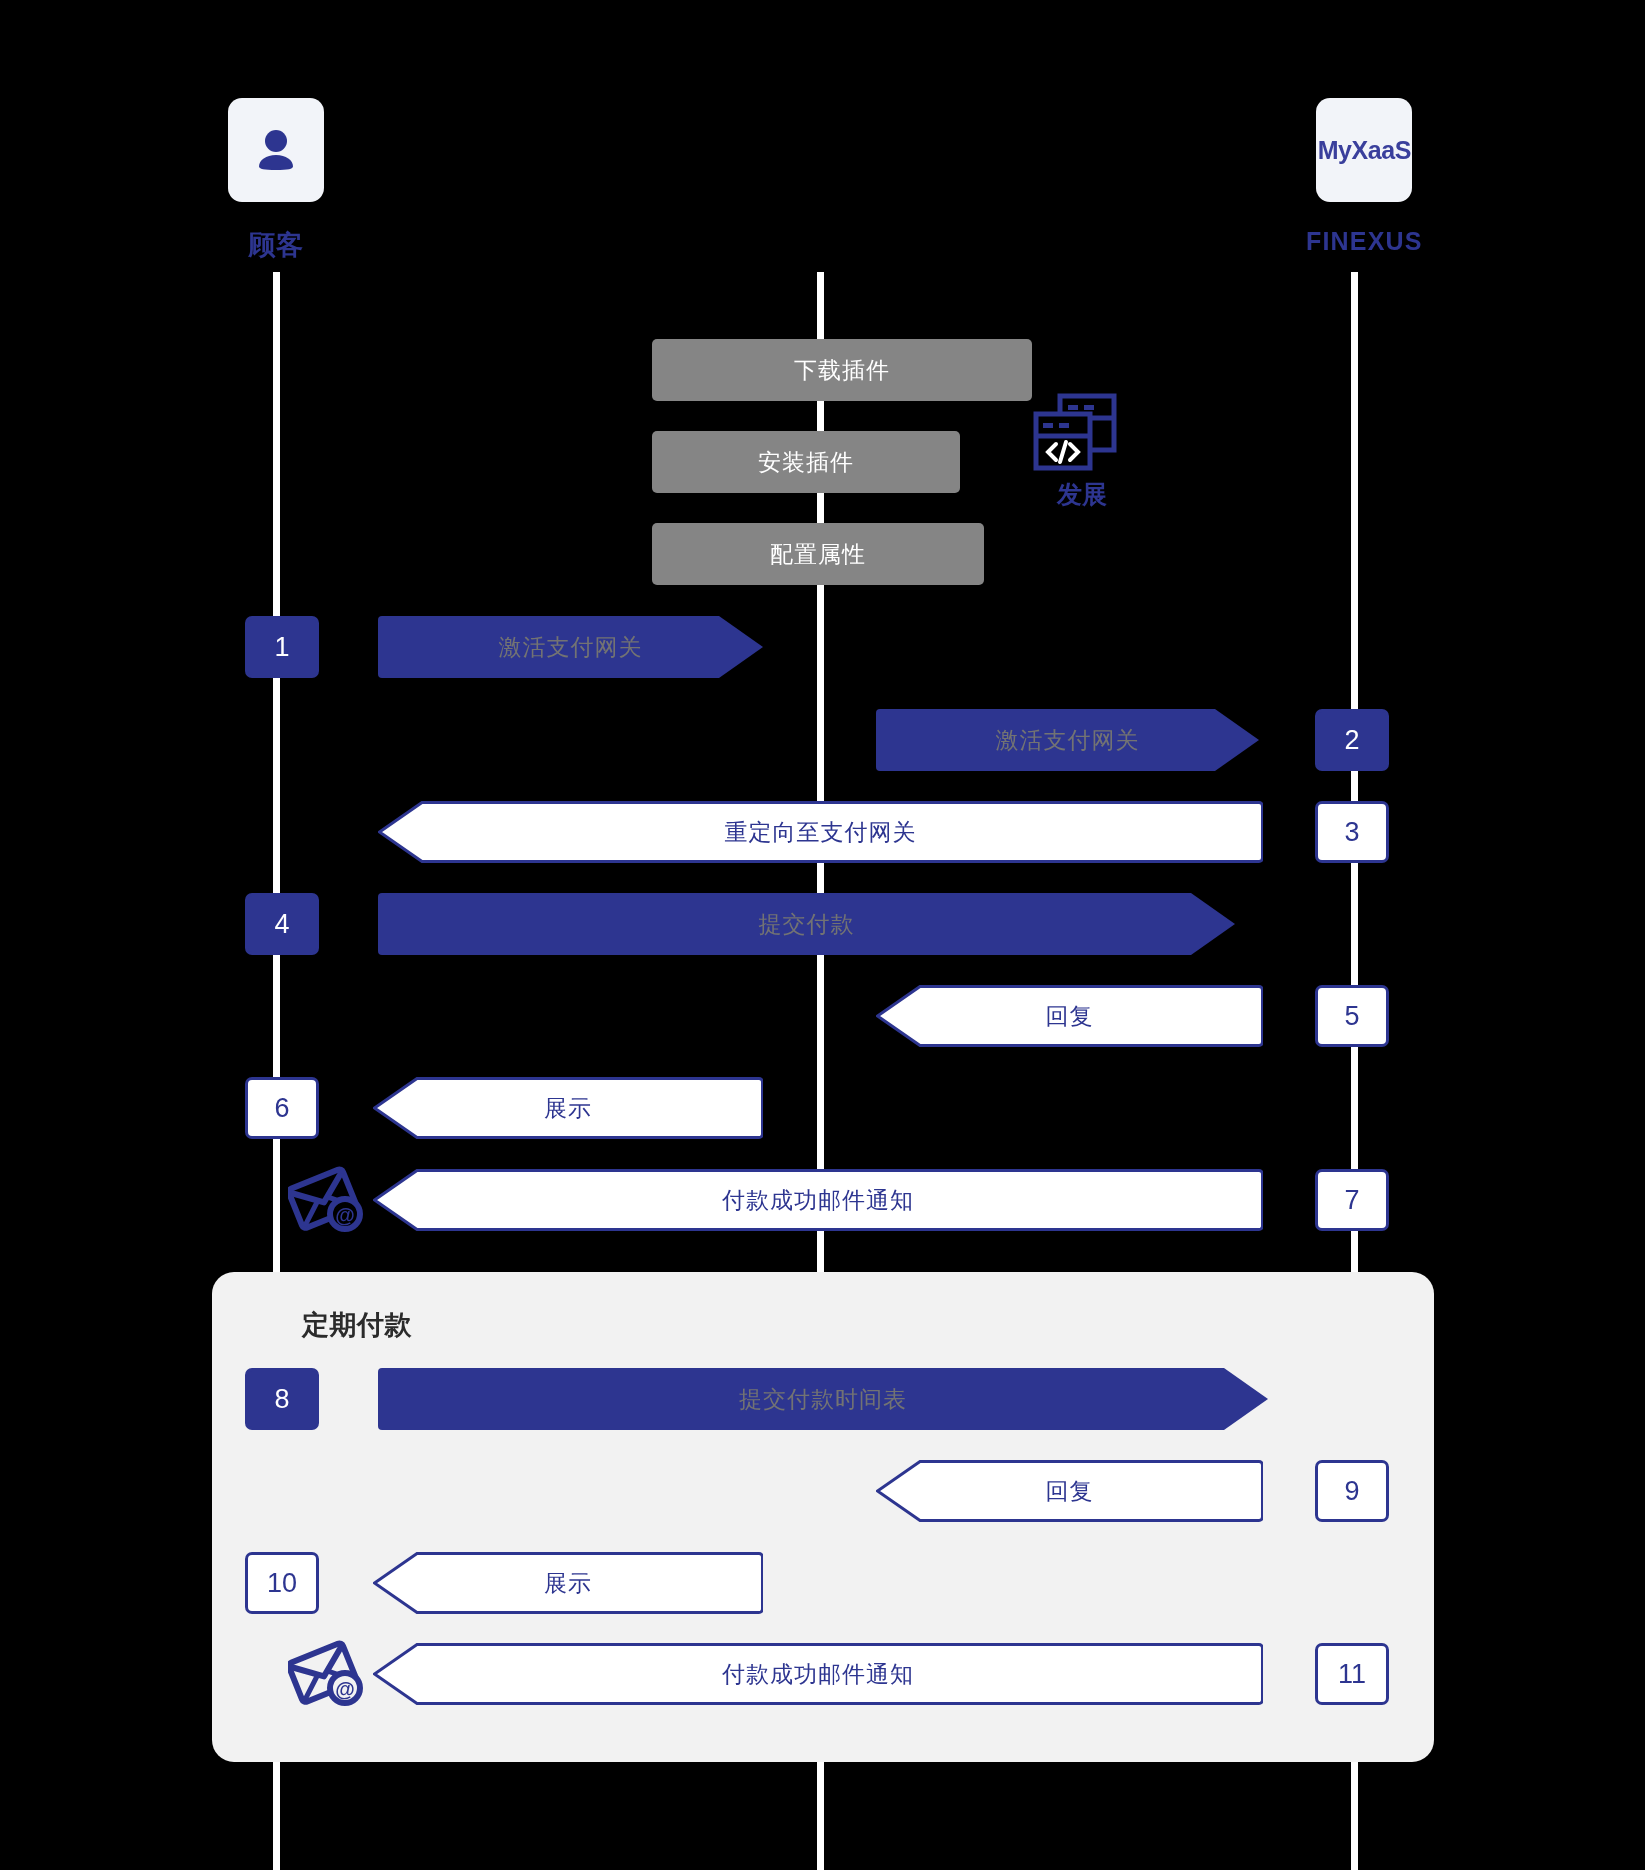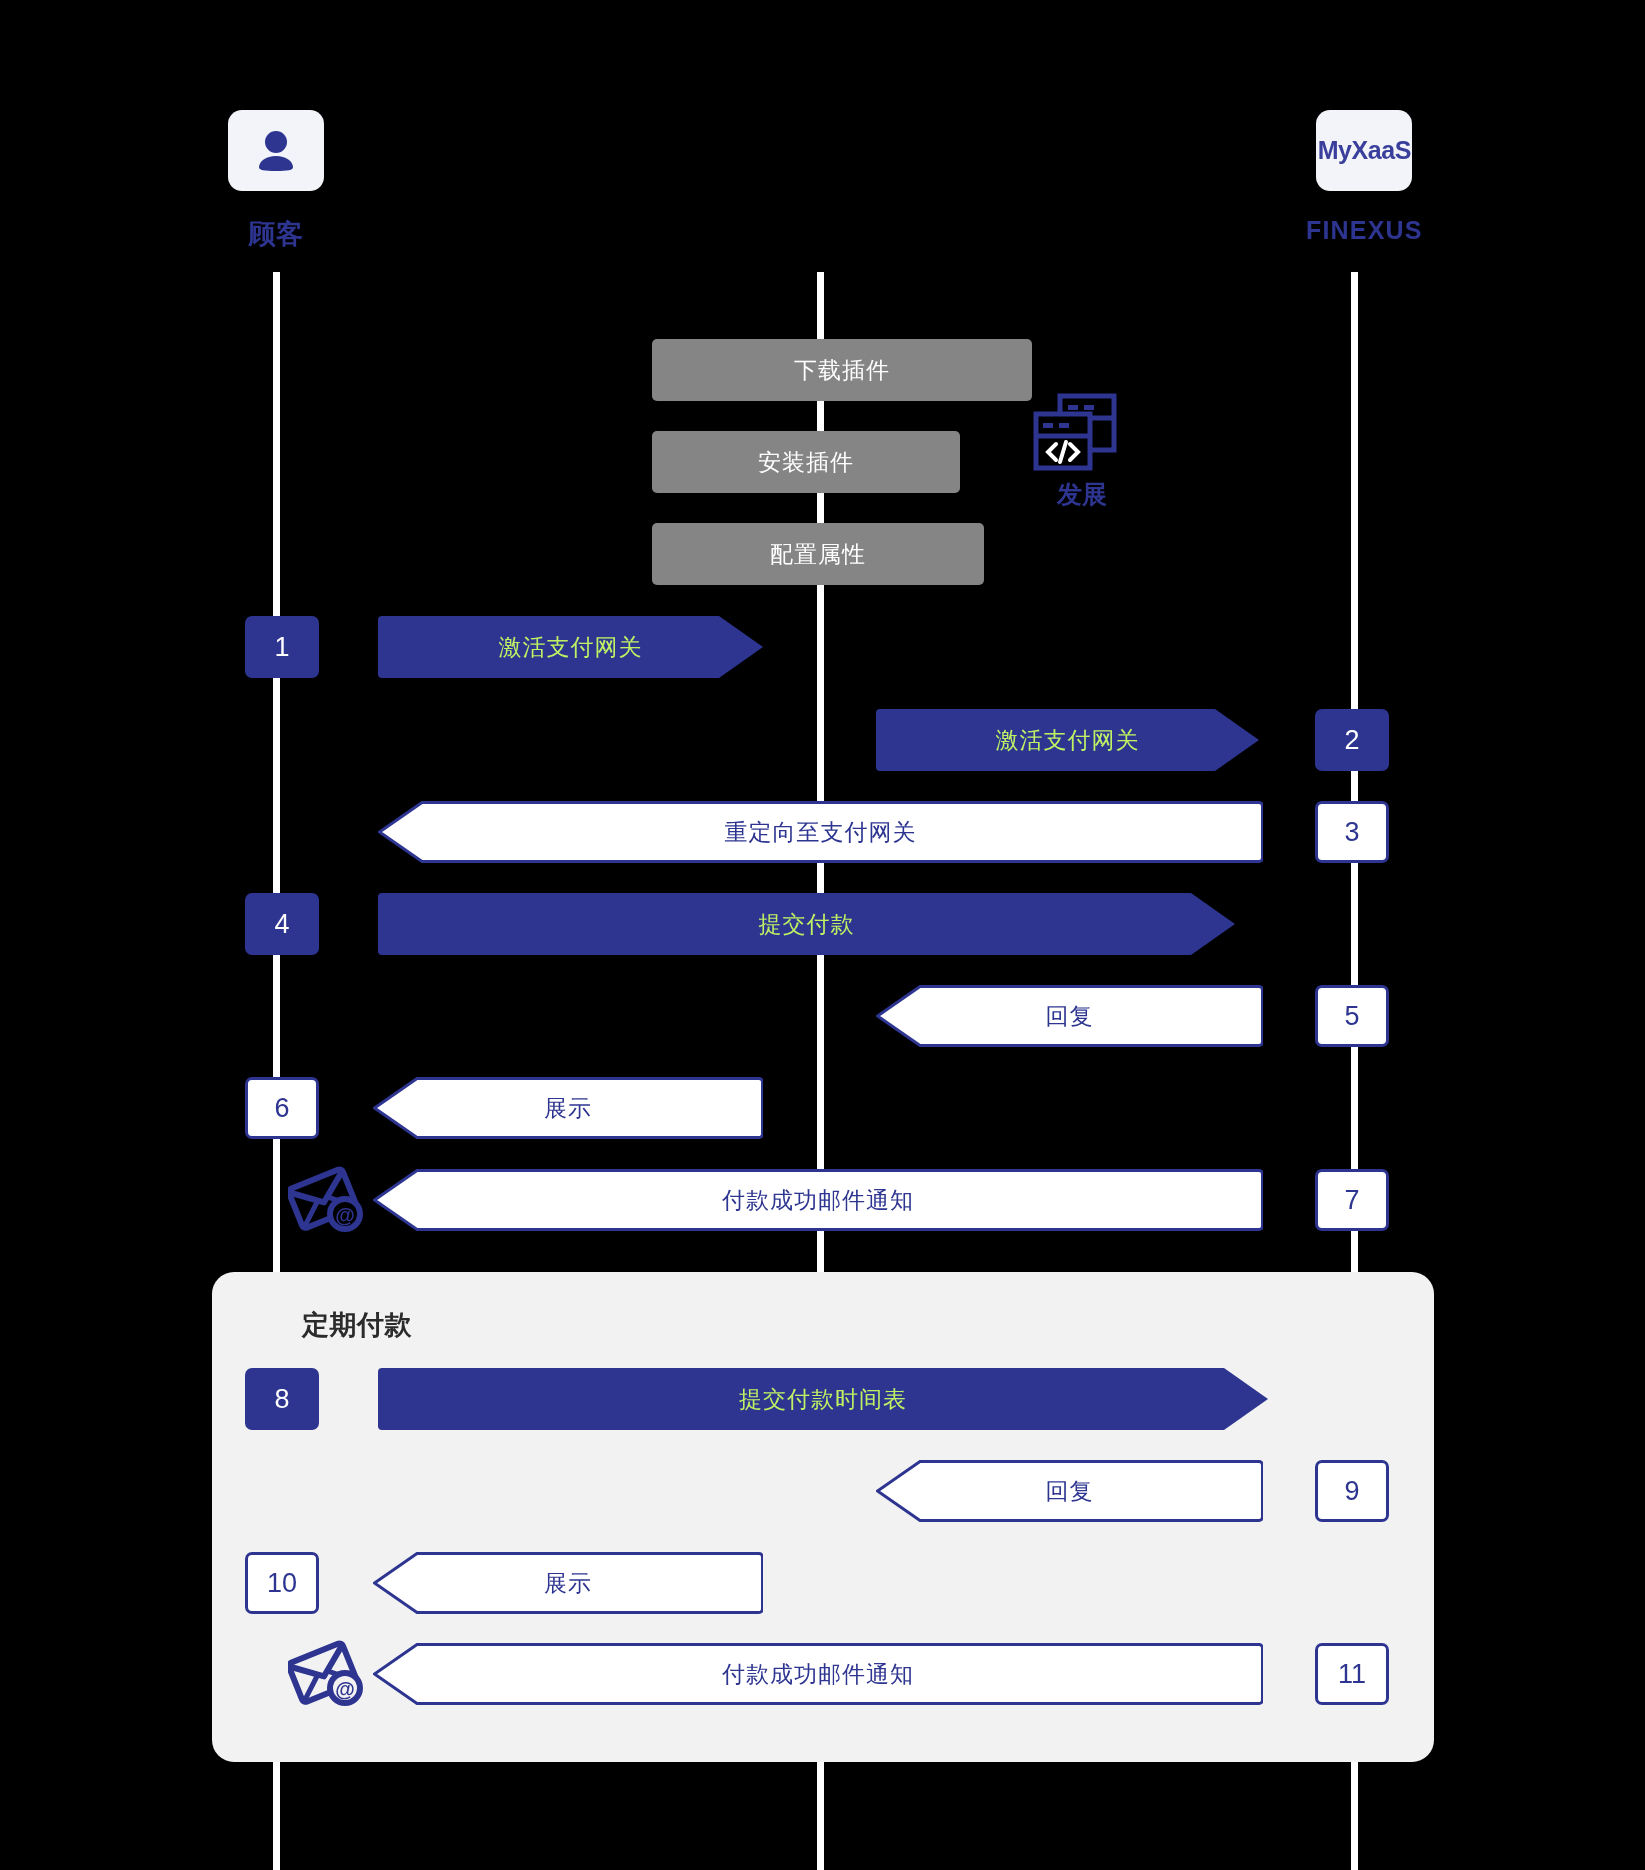--- a/index.html
+++ b/index.html
@@ -30,27 +30,27 @@
   }
 
   
   .actor {
     position: absolute;
     z-index: 6;
     text-align: center;
   }
   .actor-box {
     width: 96px;
-    height: 81px;
+    height: 104px;
     border-radius: 14px;
     background: #f2f4f9;
     display: flex;
     align-items: center;
     justify-content: center;
-    margin: 16px auto;
+    margin: 4px auto;
   }
   .actor-label {
     margin-top: 25px;
     font-size: 27px;
     font-weight: bold;
     color: #2d3590;
     letter-spacing: 0.5px;
     white-space: nowrap;
   }
   .actor-label.latin { letter-spacing: 1.2px; font-size: 25px; }
@@ -109,21 +109,21 @@
   .msg .cap {
     position: absolute;
     inset: 0;
     display: flex;
     align-items: center;
     justify-content: center;
     font-size: 23px;
     letter-spacing: 1px;
     pointer-events: none;
   }
-  .msg.filled .cap { color: #bef264; }
+  .msg.filled .cap { color: #737373; }
   .msg.hollow .cap { color: #2d3590; }
 
   
   .badge {
     position: absolute;
     width: 74px;
     height: 62px;
     border-radius: 7px;
     display: flex;
     align-items: center;

